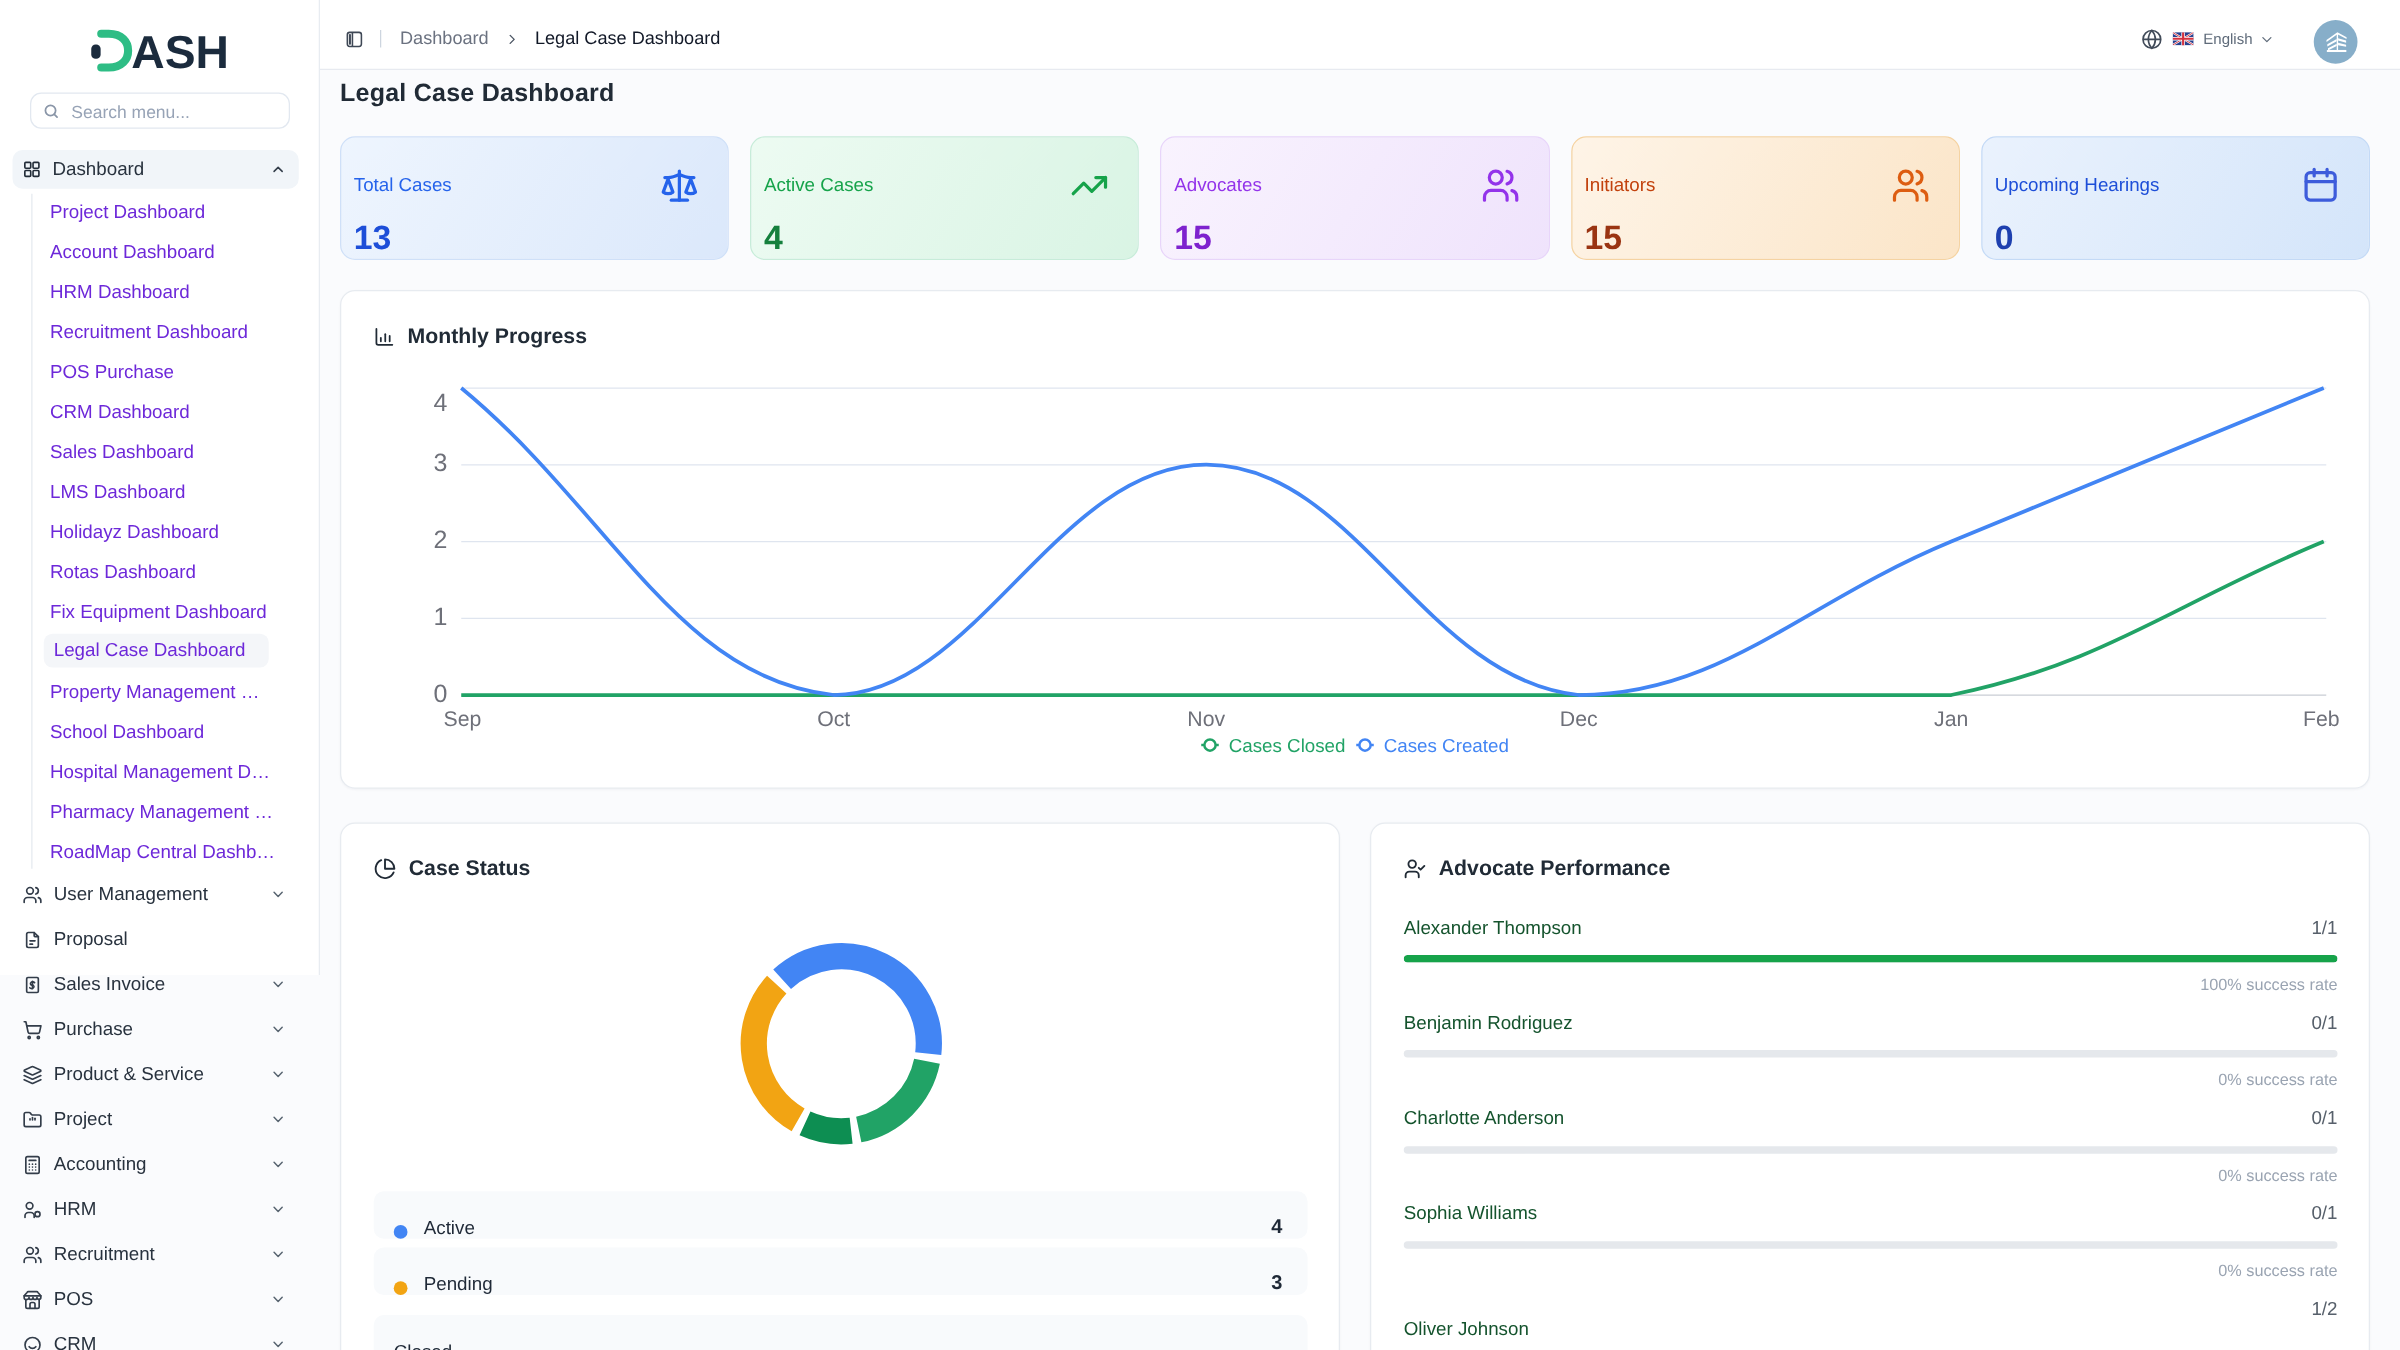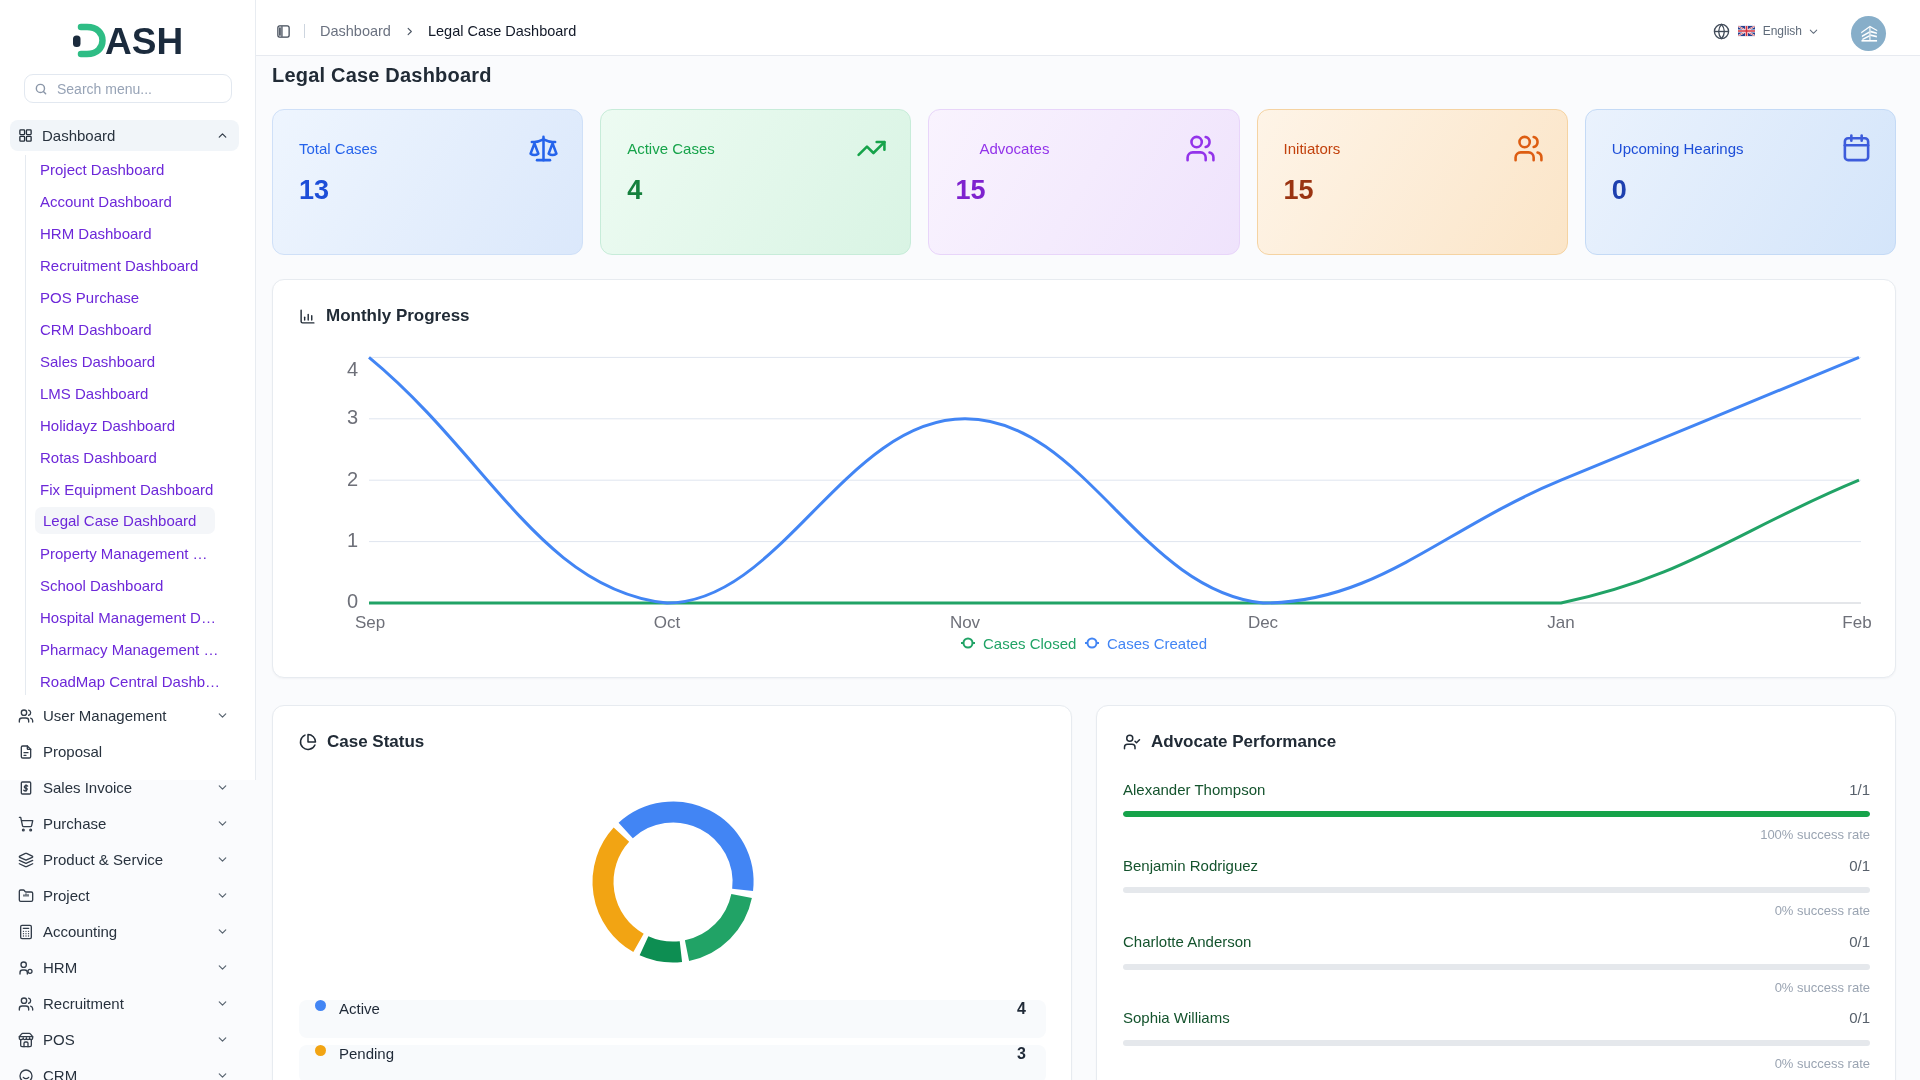--- a/index.html
+++ b/index.html
@@ -28,41 +28,41 @@
 .bc1 { color:#6b7280; font-size:14.5px; }
 .bc-sep { margin:0 13px; color:#6b7280; display:flex; align-items:center; }
 .bc2 { color:#111827; font-size:14.5px; }
 .tb-right { margin-left:auto; display:flex; align-items:center; }
 .flag { width:17px; height:12px; border-radius:2px; overflow:hidden; margin:0 8px 0 8px; position:relative; display:inline-flex; }
 .lang { color:#5f6b7a; font-size:12px; margin-right:6px; }
 .avatar { position:relative; top:2px; width:35px; height:35px; border-radius:50%; margin-left:32px; margin-right:10px; background:#87aec9; display:flex; align-items:center; justify-content:center; }
 .content { padding:8px 24px 0 16px; }
 h1 { font-size:20px; font-weight:700; color:#212b36; letter-spacing:.2px; }
 .stats { display:grid; grid-template-columns:repeat(5,1fr); gap:17px; margin-top:22px; }
-.stat { position:relative; height:146px; border-radius:12px; padding:30px 26px; }
+.stat { position:relative; height:99px; border-radius:12px; padding:30px 10px; }
 .stat .t { font-size:15px; font-weight:500; line-height:17px; }
 .stat .v { font-size:27px; font-weight:700; line-height:30px; margin-top:18px; }
 .stat svg { position:absolute; top:23px; right:23px; }
 .s1 { background:linear-gradient(120deg,#eef5fe,#dbe8fb); border:1px solid #cfe0f8; }
 .s1 .t { color:#2563eb; } .s1 .v { color:#1d4ed8; }
 .s2 { background:linear-gradient(120deg,#edfbf2,#d9f4e4); border:1px solid #c7ecd9; }
 .s2 .t { color:#16a34a; } .s2 .v { color:#15803d; }
 .s3 { background:linear-gradient(120deg,#f9f3fe,#efe3fc); border:1px solid #e8d5fa; }
-.s3 .t { color:#9333ea;margin-left:24px; } .s3 .v { color:#7e22ce; }
+.s3 .t { color:#9333ea; } .s3 .v { color:#7e22ce; }
 .s4 { background:linear-gradient(120deg,#fef4e7,#fbe5c8); border:1px solid #f5d3a2; }
 .s4 .t { color:#c2410c; } .s4 .v { color:#9a3412; }
 .s5 { background:linear-gradient(120deg,#eaf2fd,#d4e5fa); border:1px solid #c4daf6; }
 .s5 .t { color:#1d4ed8; } .s5 .v { color:#1e40af; }
 .card { background:#fff; border:1px solid #e7ebf0; border-radius:12px; box-shadow:0 1px 2px rgba(16,24,40,.04); }
 .chartcard { margin-top:24px; height:399px; position:relative; }
 .cardhead { display:flex; align-items:center; padding:26px 0 0 26px; font-size:17px; font-weight:700; color:#212b36; }
 .cardhead svg { margin-right:10px; }
 .bottom { display:grid; grid-template-columns:1fr 1fr; gap:24px; margin-top:27px; }
 .bcard { height:500px; position:relative; }
-.legendrow { position:absolute; left:26px; right:25px; height:38px; background:#f8fafc; border-radius:8px; display:flex; align-items:flex-start; padding:0 20px 0 16px; font-size:15px; color:#1f2937; }
+.legendrow { position:absolute; left:26px; right:25px; height:38px; background:#f8fafc; border-radius:8px; display:flex; align-items:flex-end; padding:0 20px 0 16px; font-size:15px; color:#1f2937; }
 .legendrow .dot { width:11px; height:11px; border-radius:50%; margin-right:13px; }
 .legendrow .val { margin-left:auto; font-weight:700; font-size:16px; }
 .perf-name { position:absolute; left:26px; font-size:15px; color:#14532d; }
 .perf-frac { position:absolute; right:25px; font-size:15px; color:#57606b; }
 .perf-bar { position:absolute; left:26px; right:25px; height:6px; border-radius:3px; background:#e5e8ec; overflow:hidden; }
 .perf-bar i { display:block; height:6px; border-radius:3px; background:#16a34a; }
 .perf-rate { position:absolute; right:25px; font-size:13px; color:#9aa4b2; }
 </style>
 </head>
 <body>

